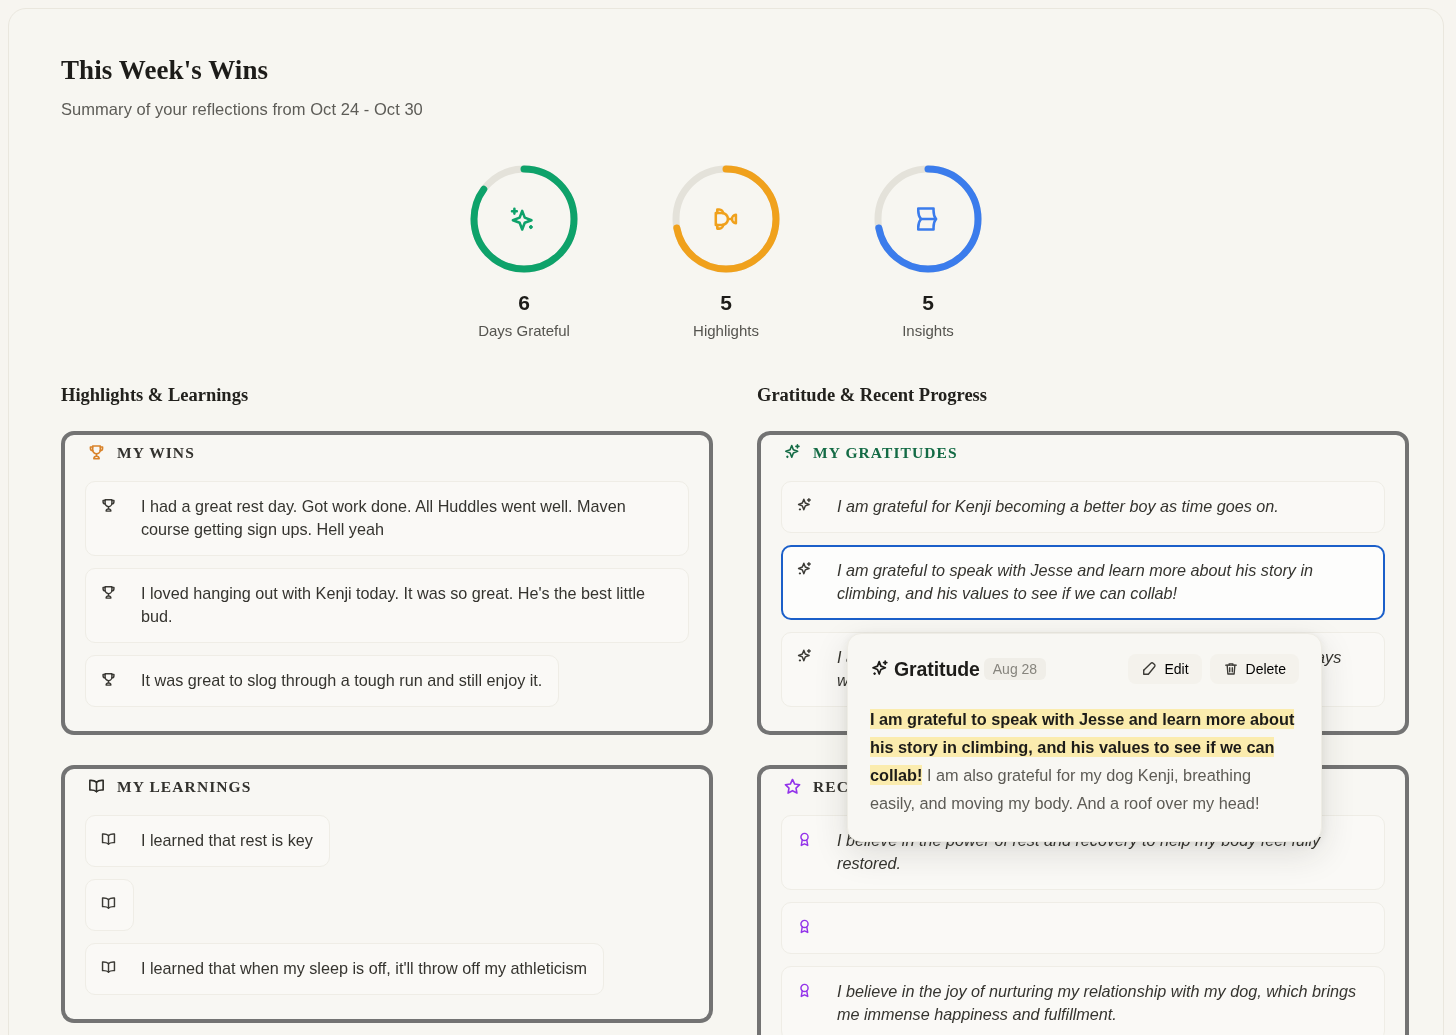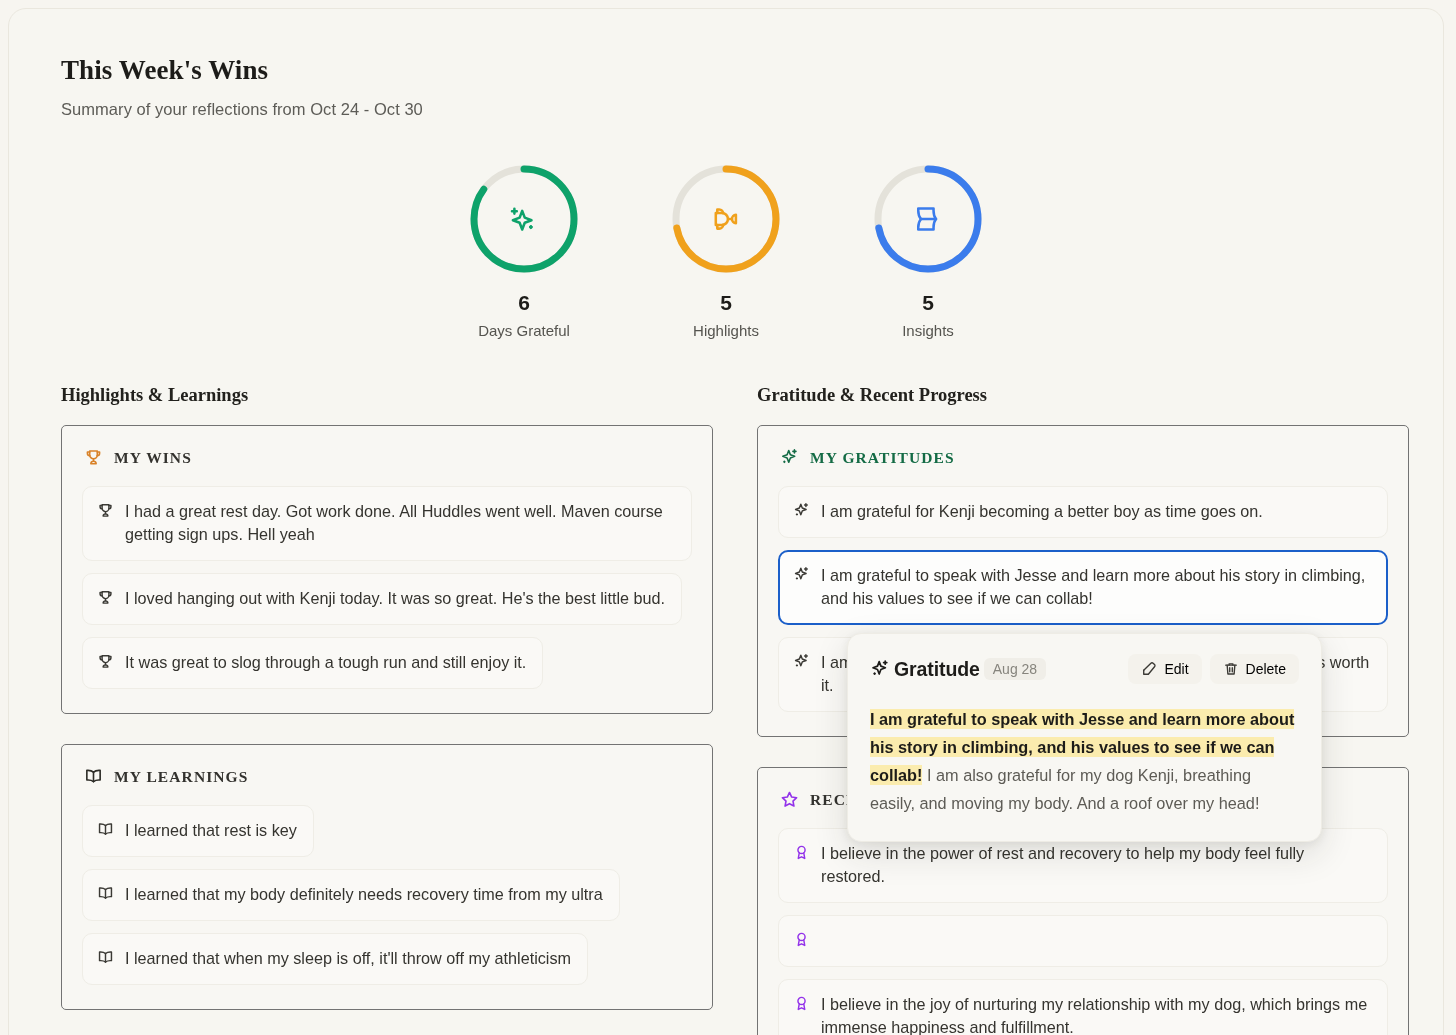--- a/index.html
+++ b/index.html
@@ -89,54 +89,54 @@
     display: flex;
     gap: 44px;
   }
   .col { width: 652px; flex: 0 0 652px; }
 
   .col-heading {
     font-family: "Liberation Serif", serif;
     font-size: 18.5px;
     font-weight: 700;
     color: #22211d;
-    margin-bottom: 19px;
+    margin-bottom: 25px;
   }
 
   .card {
     background: #f8f7f3;
-    border: 1px solid #737373;
-    border-radius: 5px;
-    padding: 22px 20px 24px 20px;
+    border: 4px solid #737373;
+    border-radius: 13px;
+    padding: 8px 20px 24px 20px;
     margin-bottom: 30px;
   }
 
   .card-header {
     display: flex;
     align-items: center;
     gap: 11px;
     margin-bottom: 19px;
     padding-left: 2px;
   }
   .card-header-title {
     font-family: "Liberation Serif", serif;
     font-size: 15.5px;
     font-weight: 600;
     letter-spacing: 1.1px;
     color: #33322e;
   }
   .card-header-title.green { color: #146b45; }
 
   .item-list { display: flex; flex-direction: column; gap: 12px; align-items: flex-start; }
-  .item-list.full > .item { align-self: stretch; }
+  .item-list.full > .item { align-self: stretch; font-style: italic; }
 
   .item {
     display: flex;
     align-items: flex-start;
-    gap: 11px;
+    gap: 24px;
     background: #faf9f6;
     border: 1px solid #efede6;
     border-radius: 10px;
     padding: 13px 16px 14px 14px;
     max-width: 100%;
   }
   .item.fit { align-self: flex-start; }
   .item-text {
     font-size: 16.2px;
     line-height: 1.42;
@@ -350,21 +350,20 @@
            <path fill="none" stroke="#3b3a35" stroke-width="1.7" stroke-linecap="round" stroke-linejoin="round" d="M10 5.4 V15.3"></path>
                   </svg></span>
                      <span class="item-text">I learned that rest is key</span>
               </div>
               <div class="item fit">
                 <span class="item-icon"><svg width="17" height="17" viewBox="0 0 20 20" aria-hidden="true">
                     <path fill="none" stroke="#3b3a35" stroke-width="1.7" stroke-linecap="round" stroke-linejoin="round" d="M10 5.3 C8.6 4.1 6.8 3.5 4.3 3.5 H3 v10.2 h1.5 c2.3 0 4.1 .5 5.5 1.6"></path>
            <path fill="none" stroke="#3b3a35" stroke-width="1.7" stroke-linecap="round" stroke-linejoin="round" d="M10 5.3 C11.4 4.1 13.2 3.5 15.7 3.5 H17 v10.2 h-1.5 c-2.3 0-4.1 .5-5.5 1.6"></path>
            <path fill="none" stroke="#3b3a35" stroke-width="1.7" stroke-linecap="round" stroke-linejoin="round" d="M10 5.4 V15.3"></path>
                   </svg></span>
-                     <span class="item-text">I learned that my body definitely needs recovery time from my ultra</span>
               </div>
               <div class="item fit">
                 <span class="item-icon"><svg width="17" height="17" viewBox="0 0 20 20" aria-hidden="true">
                     <path fill="none" stroke="#3b3a35" stroke-width="1.7" stroke-linecap="round" stroke-linejoin="round" d="M10 5.3 C8.6 4.1 6.8 3.5 4.3 3.5 H3 v10.2 h1.5 c2.3 0 4.1 .5 5.5 1.6"></path>
            <path fill="none" stroke="#3b3a35" stroke-width="1.7" stroke-linecap="round" stroke-linejoin="round" d="M10 5.3 C11.4 4.1 13.2 3.5 15.7 3.5 H17 v10.2 h-1.5 c-2.3 0-4.1 .5-5.5 1.6"></path>
            <path fill="none" stroke="#3b3a35" stroke-width="1.7" stroke-linecap="round" stroke-linejoin="round" d="M10 5.4 V15.3"></path>
                   </svg></span>
                      <span class="item-text">I learned that when my sleep is off, it'll throw off my athleticism</span>
               </div>
             </div>

